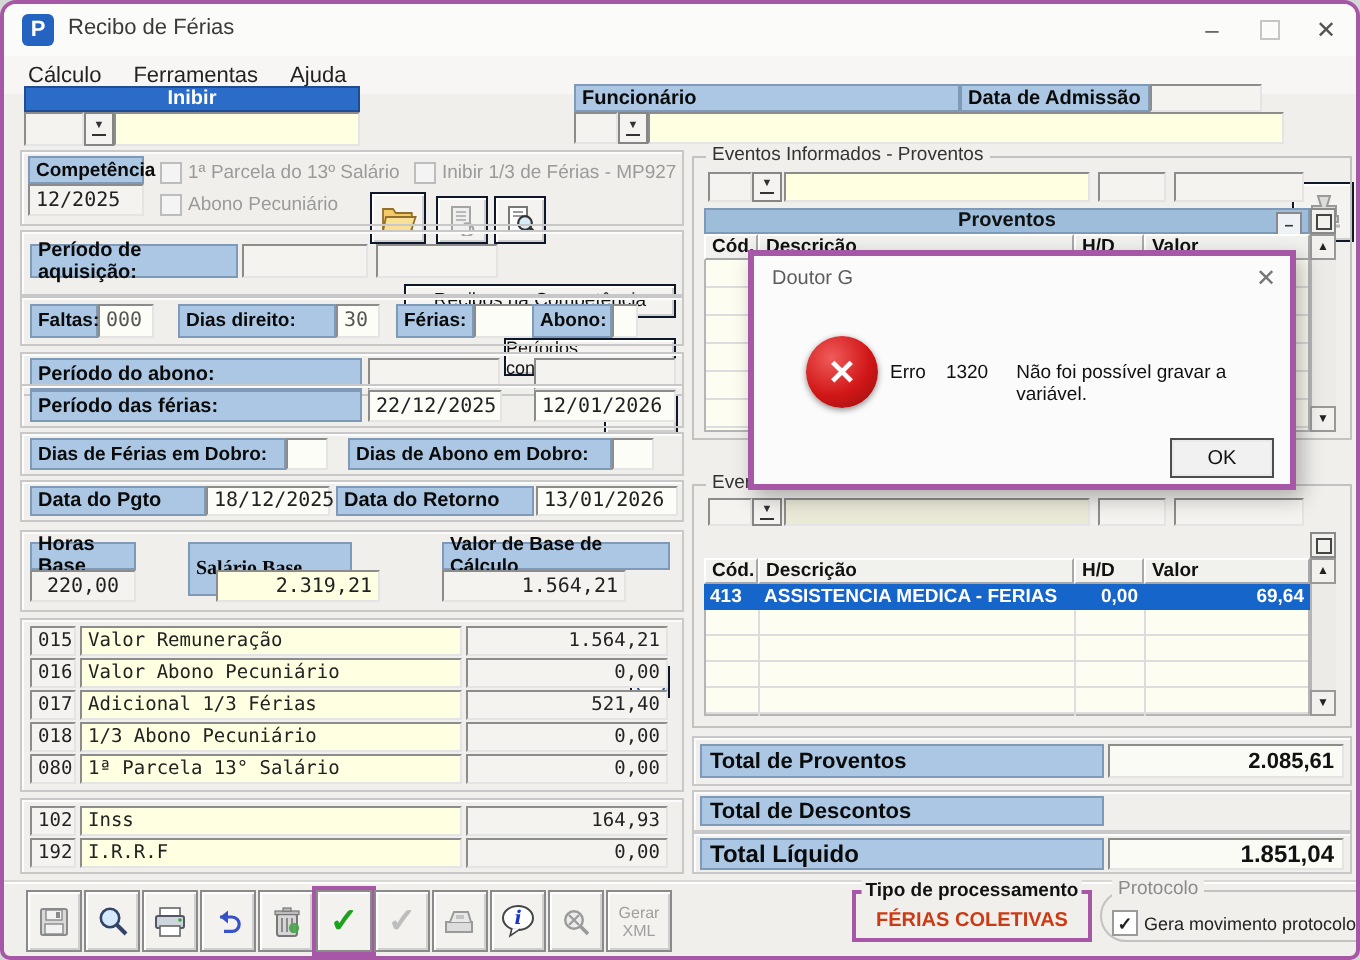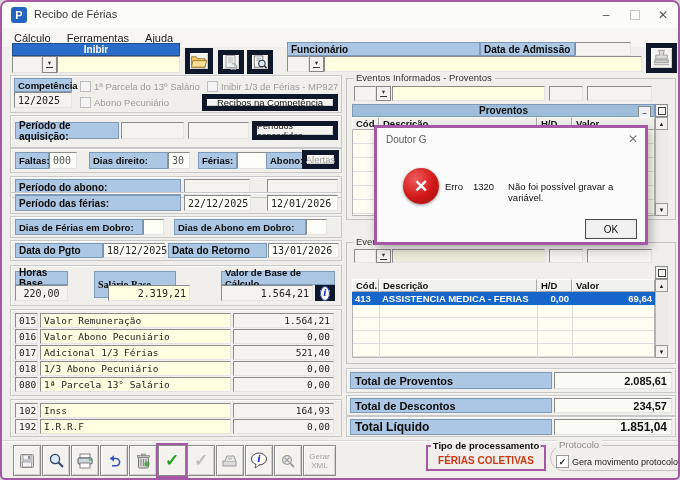--- a/index.html
+++ b/index.html
@@ -19,22 +19,22 @@
   .lbl{background:#abc7e3;border:1px solid #7e9ab8;font-weight:bold;font-size:10px;color:#0a0a0a;
        display:flex;align-items:center;padding:0 3px;}
   .lbl.sm{font-size:9.5px;}
   .sunk{background:#f4f3ef;border:1px solid;border-color:#8c8c8c #e4e4e4 #e4e4e4 #8c8c8c;}
   .white{background:#fdfdf8;}
   .yel{background:#ffffe1;}
   .mono{font-family:"DejaVu Sans Mono","Liberation Mono",monospace;font-size:10px;color:#222;
         display:flex;align-items:center;padding:0 3px;}
   .r{justify-content:flex-end;}
   .c{justify-content:center;}
-  .btn{background:#f4f3f0;border:5px solid #0f172a;box-shadow:inset 1px 1px 0 #fff,inset -1px -1px 0 #cfcfcf;
-       display:flex;align-items:center;justify-content:center;font-size:9.5px;color:#111;cursor:default;}
+  .btn{background:#f4f3f0;border:1px solid #0f172a;box-shadow:inset 1px 1px 0 #fff,inset -1px -1px 0 #cfcfcf;
+       display:flex;align-items:center;justify-content:center;font-size:9.5px;color:#111;cursor:default;margin-top:48px;}
   .btn.dis{color:#9f9f9f;}
   .rowbox{border:1px solid #c8c8c8;box-shadow:inset 1px 1px 0 #fcfcfc;}
   .group{border:1px solid #c2c2c2;}
   .gtitle{position:absolute;top:-7px;left:6px;background:#f1efec;padding:0 3px;font-size:9.5px;color:#333;white-space:nowrap;}
   .cb{width:11px;height:11px;background:#fff;border:1px solid #9a9a9a;display:flex;align-items:center;
       justify-content:center;font-size:9px;font-weight:bold;color:#222;}
   .cb.dis{background:#f4f4f4;border-color:#bdbdbd;}
   .cbl{font-size:9.5px;color:#9a9a9a;display:flex;align-items:center;}
   .ddg{background:#f4f3f0;border:1px solid #858585;display:flex;flex-direction:column;align-items:center;justify-content:center;}
   .dda{font-size:5.5px;line-height:5px;color:#333;}
@@ -306,21 +306,20 @@
     <span style="width:83px;text-align:right;">69,64</span>
   </div>
   <div class="abs scrolltrack" style="left:653px;top:290px;width:13px;height:66px;"></div>
   <div class="abs sbtn" style="left:653px;top:343px;width:13px;height:13px;">▼</div>
 
   <div class="abs rowbox" style="left:344px;top:366px;width:330px;height:25px;"></div>
   <div class="abs totlbl" style="left:348px;top:370px;width:202px;height:17px;">Total de Proventos</div>
   <div class="abs totval" style="left:552px;top:370px;width:118px;height:17px;">2.085,61</div>
   <div class="abs rowbox" style="left:344px;top:393px;width:330px;height:21px;"></div>
   <div class="abs totlbl" style="left:348px;top:396px;width:202px;height:15px;">Total de Descontos</div>
-  <div class="abs totval" style="left:552px;top:396px;width:118px;height:15px;">234,57</div>
   <div class="abs rowbox" style="left:344px;top:414px;width:330px;height:21px;"></div>
   <div class="abs totlbl" style="left:348px;top:417px;width:202px;height:16px;font-size:12px;">Total Líquido</div>
   <div class="abs totval" style="left:552px;top:417px;width:118px;height:16px;font-size:12px;">1.851,04</div>
 
   <div class="abs sep" style="left:0;top:438px;width:676px;height:1px;"></div>
   <div class="abs tbtn" style="left:11px;top:443px;">
     <svg width="16" height="16" viewBox="0 0 16 16">
         <rect x="1.5" y="1.5" width="13" height="13" rx="1" fill="#d9d9d9" stroke="#8a8a8a"></rect>
         <rect x="4" y="2" width="8" height="5" fill="#f2f2f2" stroke="#8a8a8a" stroke-width="0.7"></rect>
         <rect x="9" y="3" width="2" height="3" fill="#8a8a8a"></rect>

